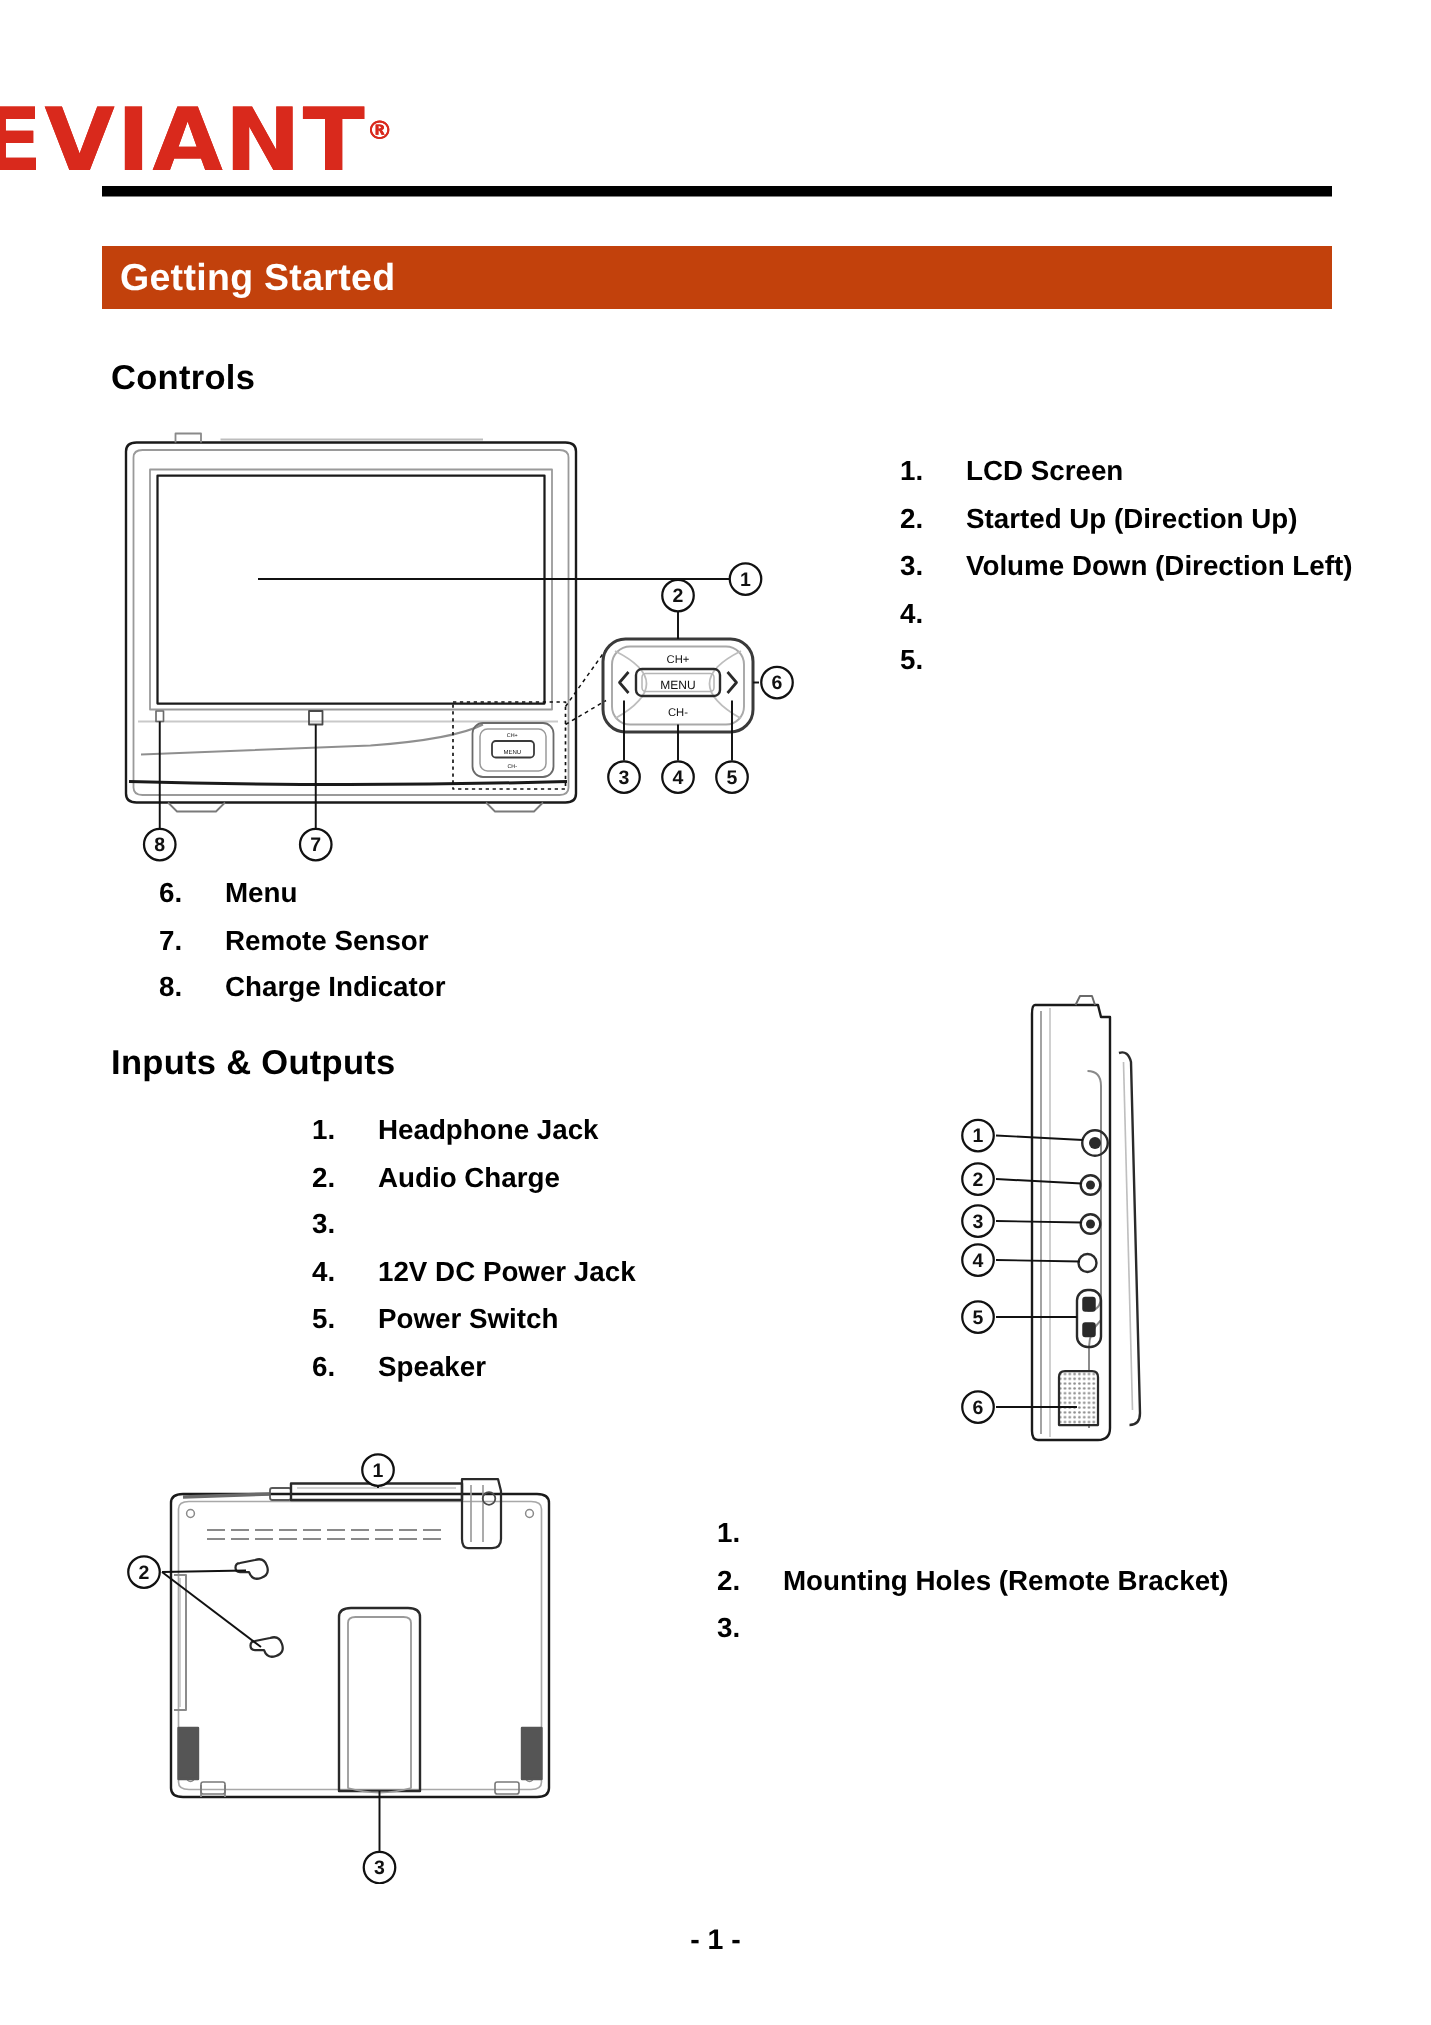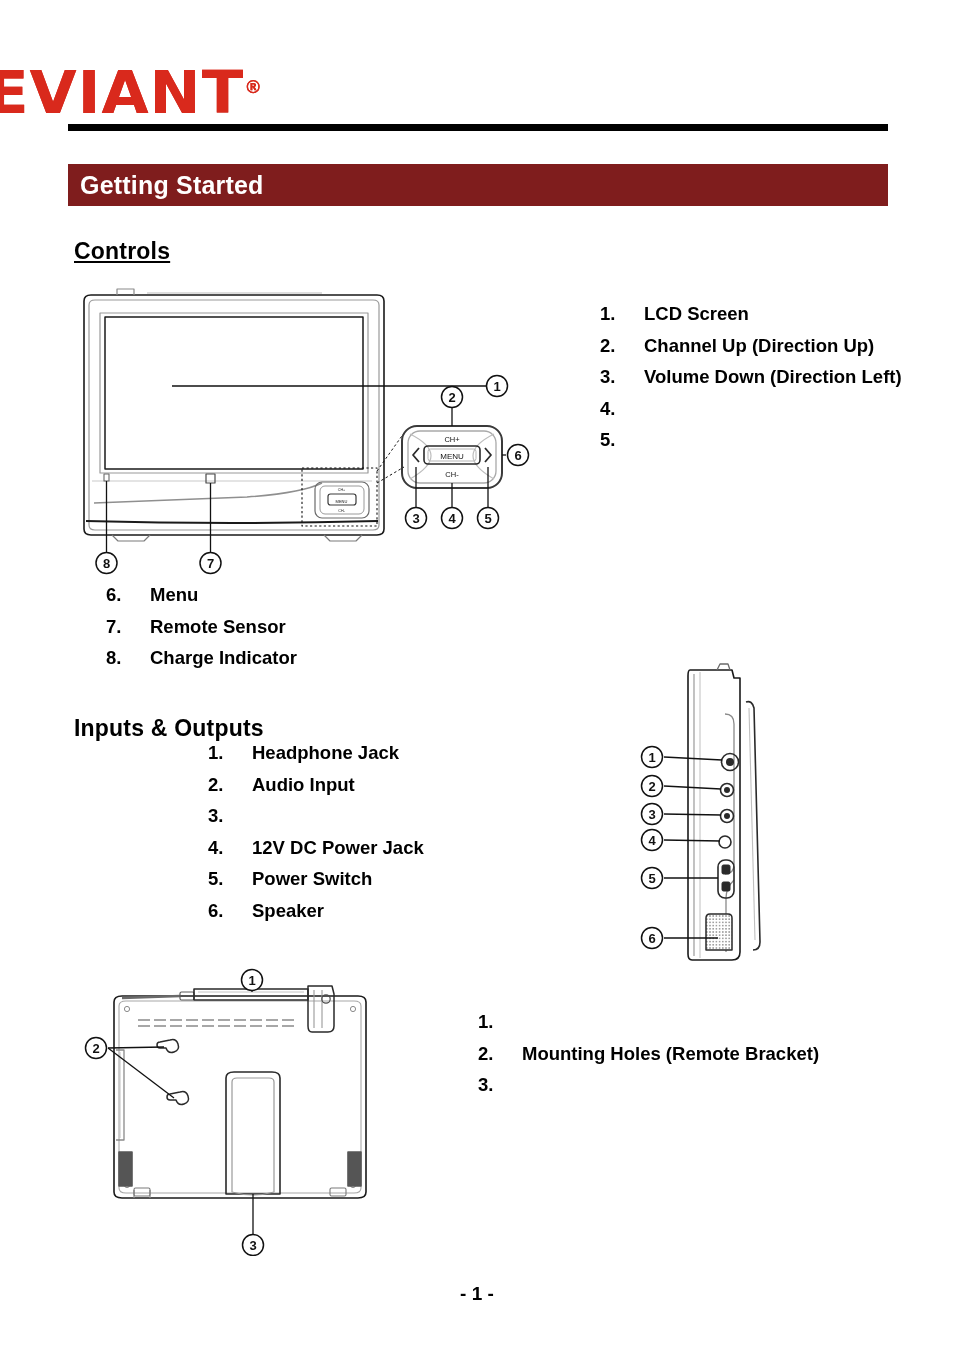--- a/index.html
+++ b/index.html
@@ -60,41 +60,41 @@
     background: #000000;
   }
 
   
   .banner {
     position: absolute;
     left: 68px;
     top: 164px;
     width: 820px;
     height: 42px;
-    background: #7f1d1d;
+    background: #c2410c;
     display: flex;
     align-items: center;
   }
   .banner-title {
     color: #ffffff;
     font-size: 25px;
     font-weight: bold;
     margin-left: 12px;
     letter-spacing: 0.2px;
   }
 
   
   .h2 {
     position: absolute;
     font-size: 23px;
     font-weight: bold;
     letter-spacing: 0.2px;
   }
-  #controls-heading { left: 74px; top: 238px; text-decoration: underline; }
-  #io-heading { left: 74px; top: 695px; margin-top: 20px; }
+  #controls-heading { left: 74px; top: 238px; }
+  #io-heading { left: 74px; top: 695px; }
 
   
   .numlist {
     position: absolute;
     font-size: 18.5px;
     font-weight: bold;
     line-height: 1.33;
   }
   .numlist .li {
     display: flex;
@@ -246,21 +246,21 @@
     </svg>
   </div>
 
   <div class="numlist" id="controls-list-a">
     <div class="li">
       <span class="num">1.</span>
       <span class="txt">LCD Screen</span>
     </div>
     <div class="li">
       <span class="num">2.</span>
-      <span class="txt">Channel Up (Direction Up)</span>
+      <span class="txt">Started Up (Direction Up)</span>
     </div>
     <div class="li">
       <span class="num">3.</span>
       <span class="txt">Volume Down (Direction Left)</span>
     </div>
     <div class="li">
       <span class="num">4.</span>
     </div>
     <div class="li">
       <span class="num">5.</span>
@@ -284,21 +284,21 @@
 
   <div class="h2" id="io-heading">Inputs &amp; Outputs</div>
 
   <div class="numlist" id="io-list">
     <div class="li">
       <span class="num">1.</span>
       <span class="txt">Headphone Jack</span>
     </div>
     <div class="li">
       <span class="num">2.</span>
-      <span class="txt">Audio Input</span>
+      <span class="txt">Audio Charge</span>
     </div>
     <div class="li">
       <span class="num">3.</span>
     </div>
     <div class="li">
       <span class="num">4.</span>
       <span class="txt">12V DC Power Jack</span>
     </div>
     <div class="li">
       <span class="num">5.</span>

